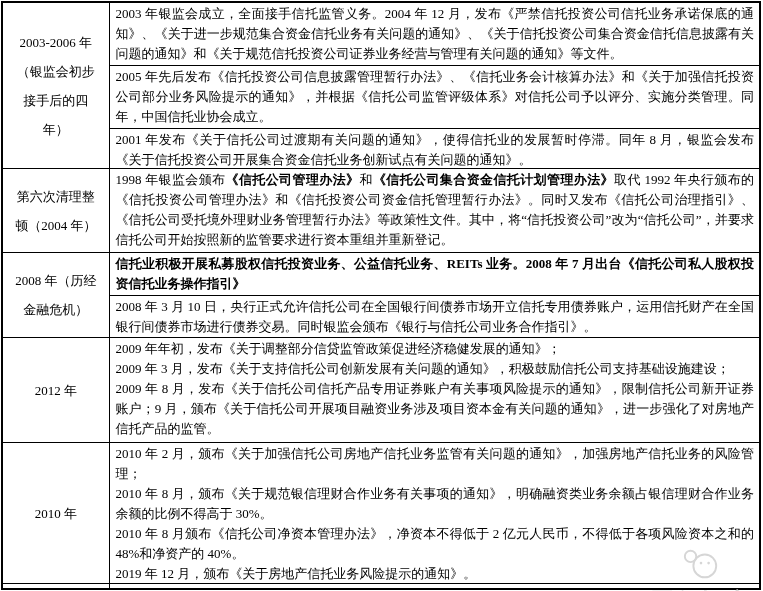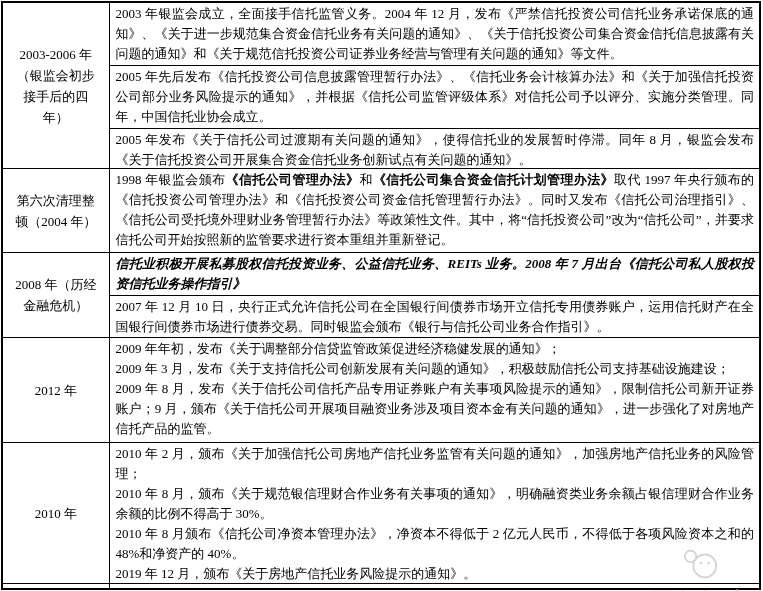--- a/index.html
+++ b/index.html
@@ -20,21 +20,21 @@
     left: 1px;
     width: 760px;
     border: 2px solid #000;
   }
   td { border: 1px solid #000; padding: 0; vertical-align: middle; }
   td.period {
     width: 106px;
     text-align: center;
     white-space: pre-line;
     font-size: 13px;
-    line-height: 21px;
+    line-height: 29px;
     vertical-align: middle;
   }
   td.events { vertical-align: top; border-radius: 15px; }
   .cellbox {
     box-sizing: border-box;
     overflow: hidden;
     padding: 1px 5px 0 6px;
     font-size: 13px;
     line-height: 20px;
     text-align: justify;
@@ -85,46 +85,46 @@
         <tr>
           <td class="events">
             <div class="cellbox" style="height: 62px;">
               <div class="para"><span>2005 年先后发布《信托投资公司信息披露管理暂行办法》、《信托业务会计核算办法》和《关于加强信托投资公司部分业务风险提示的通知》，并根据《信托公司监管评级体系》对信托公司予以评分、实施分类管理。同年，中国信托业协会成立。</span></div>
             </div>
           </td>
         </tr>
         <tr>
           <td class="events">
             <div class="cellbox" style="height: 39px;">
-              <div class="para"><span>2005 年发布《关于信托公司过渡期有关问题的通知》，使得信托业的发展暂时停滞。同年 8 月，银监会发布《关于信托投资公司开展集合资金信托业务创新试点有关问题的通知》。</span></div>
+              <div class="para"><span>2001 年发布《关于信托公司过渡期有关问题的通知》，使得信托业的发展暂时停滞。同年 8 月，银监会发布《关于信托投资公司开展集合资金信托业务创新试点有关问题的通知》。</span></div>
             </div>
           </td>
         </tr>
         <tr>
           <td class="period" rowspan="1">第六次清理整
 顿（2004 年）</td>
           <td class="events">
             <div class="cellbox" style="height: 83px;">
-              <div class="para"><span>1998 年银监会颁布</span><span class="seg-bold">《信托公司管理办法》</span><span>和</span><span class="seg-bold">《信托公司集合资金信托计划管理办法》</span><span>取代 1997 年央行颁布的《信托投资公司管理办法》和《信托投资公司资金信托管理暂行办法》。同时又发布《信托公司治理指引》、《信托公司受托境外理财业务管理暂行办法》等政策性文件。其中，将“信托投资公司”改为“信托公司”，并要求信托公司开始按照新的监管要求进行资本重组并重新登记。</span></div>
+              <div class="para"><span>1998 年银监会颁布</span><span class="seg-bold">《信托公司管理办法》</span><span>和</span><span class="seg-bold">《信托公司集合资金信托计划管理办法》</span><span>取代 1992 年央行颁布的《信托投资公司管理办法》和《信托投资公司资金信托管理暂行办法》。同时又发布《信托公司治理指引》、《信托公司受托境外理财业务管理暂行办法》等政策性文件。其中，将“信托投资公司”改为“信托公司”，并要求信托公司开始按照新的监管要求进行资本重组并重新登记。</span></div>
             </div>
           </td>
         </tr>
         <tr>
           <td class="period" rowspan="2">2008 年（历经
 金融危机）</td>
           <td class="events">
-            <div class="cellbox" style="height: 42px; font-style: italic;">
+            <div class="cellbox" style="height: 42px;">
               <div class="para"><span class="seg-bold">信托业积极开展私募股权信托投资业务、公益信托业务、REITs 业务。2008 年 7 月出台《信托公司私人股权投资信托业务操作指引》</span></div>
             </div>
           </td>
         </tr>
         <tr>
           <td class="events">
             <div class="cellbox" style="height: 41px;">
-              <div class="para"><span>2007 年 12 月 10 日，央行正式允许信托公司在全国银行间债券市场开立信托专用债券账户，运用信托财产在全国银行间债券市场进行债券交易。同时银监会颁布《银行与信托公司业务合作指引》。</span></div>
+              <div class="para"><span>2008 年 3 月 10 日，央行正式允许信托公司在全国银行间债券市场开立信托专用债券账户，运用信托财产在全国银行间债券市场进行债券交易。同时银监会颁布《银行与信托公司业务合作指引》。</span></div>
             </div>
           </td>
         </tr>
         <tr>
           <td class="period" rowspan="1">2012 年</td>
           <td class="events">
             <div class="cellbox" style="height: 104px;">
               <div class="para"><span>2009 年年初，发布《关于调整部分信贷监管政策促进经济稳健发展的通知》；</span></div>
               <div class="para"><span>2009 年 3 月，发布《关于支持信托公司创新发展有关问题的通知》，积极鼓励信托公司支持基础设施建设；</span></div>
               <div class="para"><span>2009 年 8 月，发布《关于信托公司信托产品专用证券账户有关事项风险提示的通知》，限制信托公司新开证券账户；9 月，颁布《关于信托公司开展项目融资业务涉及项目资本金有关问题的通知》，进一步强化了对房地产信托产品的监管。</span></div>

